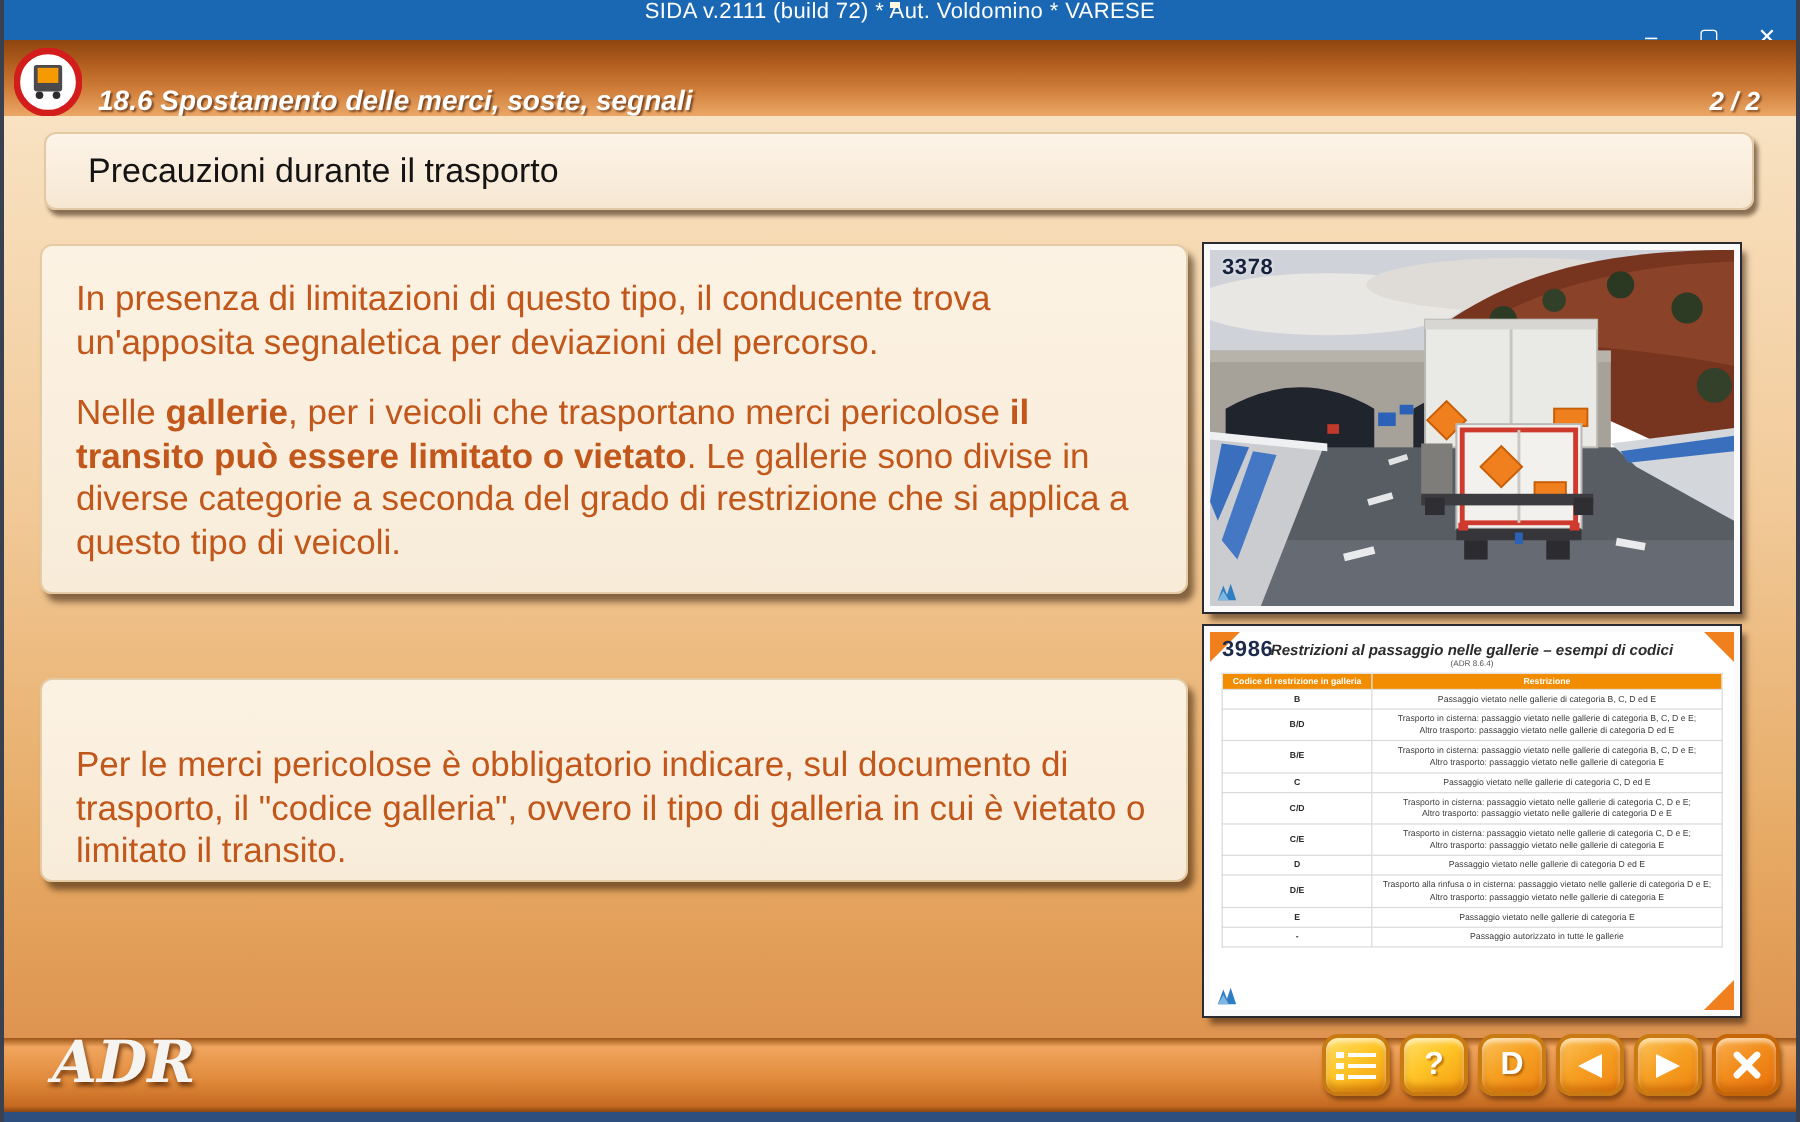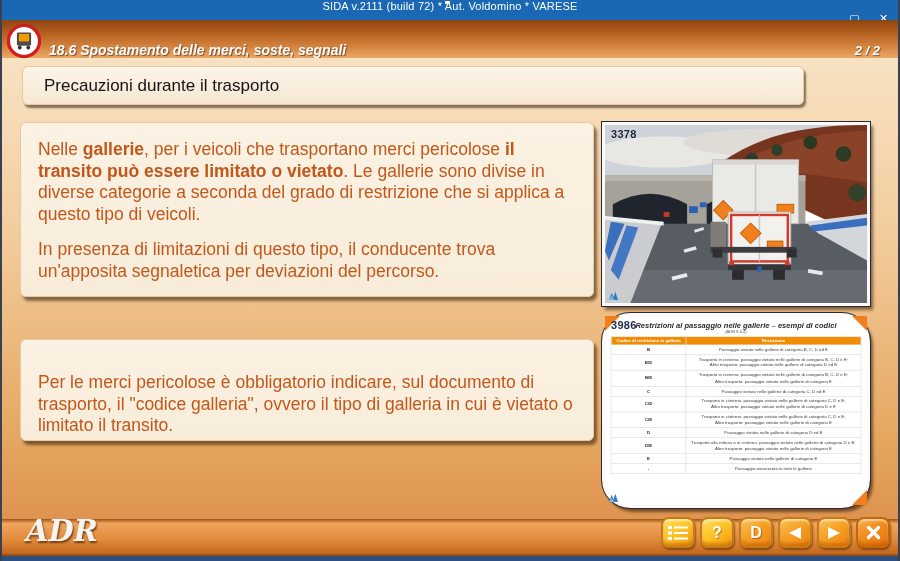--- a/index.html
+++ b/index.html
@@ -24,39 +24,39 @@
     display:flex; align-items:flex-end;font-style:italic; }
   .sign-icon { width:34px; height:34px; margin:0 8px 0 5px; flex:0 0 auto; }
   .lesson-title { color:#fff; font-size:14px; font-weight:bold; text-shadow:1px 1px 1px rgba(60,20,0,.6); }
   .page-indicator { margin-left:auto; margin-right:18px; color:#fff; font-size:13px; font-weight:bold;
     text-shadow:1px 1px 1px rgba(60,20,0,.5); }
 
   
   .content { position:absolute; top:58px; left:0; right:0; bottom:42px;
     background:linear-gradient(180deg,#f8e2c2 0%, #f2cb9b 40%, #e6a963 80%, #de9450 100%); }
 
-  .page-title-box { position:absolute; left:20px; top:8px; width:782px; height:39px;
+  .page-title-box { position:absolute; left:20px; top:8px; width:855px; height:39px;
     background:linear-gradient(180deg,#fdf4e8,#f6e7d2); border:1px solid #e2c9a4; border-radius:6px;
     box-shadow:2px 3px 2px rgba(45,22,4,.55); display:flex; align-items:center; }
   .page-title-box span { font-size:17px; color:#141414; padding-left:21px; }
 
   .textbox { position:absolute; left:18px; width:574px;
     background:linear-gradient(180deg,#fcf2e3,#f8ecd9); border:1px solid #e3cba6; border-radius:6px;
     box-shadow:3px 4px 3px rgba(45,22,4,.55); color:#c2571b; font-size:17.5px; line-height:1.23;
     padding:16px 14px 0 17px; }
   .textbox .b { font-weight:bold; }
   .textbox p + p { margin-top:14px; }
   .box-1 { top:64px; height:175px; }
   .box-2 { top:257px; height:102px; padding-top:32px;margin-top:24px; }
 
   
   .img-frame { position:absolute; left:600px; width:268px; background:#fff;
     border:3px solid #fafafa; outline:1px solid #2a2a30; box-shadow:3px 4px 3px rgba(40,18,4,.55); }
   .photo-frame { top:64px; height:184px;text-align:right; }
-  .table-frame { top:255px; height:195px;border-radius:28px; }
+  .table-frame { top:255px; height:195px; }
   .img-number { position:absolute; top:3px; left:6px; font-size:11px; font-weight:bold;
     color:#1d2a4a; z-index:5; letter-spacing:.3px; }
   .photo-frame .img-number { color:#16213d; text-shadow:0 0 2px rgba(255,255,255,.7); }
   .watermark { position:absolute; bottom:2px; left:3px; width:11px; height:11px; z-index:5; }
   .photo-svg { position:absolute; inset:0; width:100%; height:100%; }
 
   
   .tri { position:absolute; width:0; height:0; z-index:4; }
   .tri-tl { top:0; left:0; border-top:15px solid #f07f1e; border-right:15px solid transparent; }
   .tri-tr { top:0; right:0; border-top:15px solid #f07f1e; border-left:15px solid transparent; }
@@ -117,22 +117,22 @@
     <div class="page-indicator">2 / 2</div>
   </div>
 
   <div class="content">
 
     <div class="page-title-box">
       <span>Precauzioni durante il trasporto</span>
     </div>
 
     <div class="textbox box-1">
+      <p><span>In presenza di limitazioni di questo tipo, il conducente trova un'apposita segnaletica per deviazioni del percorso.</span></p>
       <p><span>Nelle </span><span class="b">gallerie</span><span>, per i veicoli che trasportano merci pericolose </span><span class="b">il transito può essere limitato o vietato</span><span>. Le gallerie sono divise in diverse categorie a seconda del grado di restrizione che si applica a questo tipo di veicoli.</span></p>
-      <p><span>In presenza di limitazioni di questo tipo, il conducente trova un'apposita segnaletica per deviazioni del percorso.</span></p>
     </div>
 
     <div class="textbox box-2">
       <p><span>Per le merci pericolose è obbligatorio indicare, sul documento di trasporto, il "codice galleria", ovvero il tipo di galleria in cui è vietato o limitato il transito.</span></p>
     </div>
 
     <div class="img-frame photo-frame">
       <svg class="photo-svg" viewBox="0 0 268 184" preserveAspectRatio="none">
         <rect x="0" y="0" width="268" height="80" fill="#cfd2d8"></rect>
         <ellipse cx="60" cy="28" rx="70" ry="16" fill="#e9e7e3"></ellipse>

